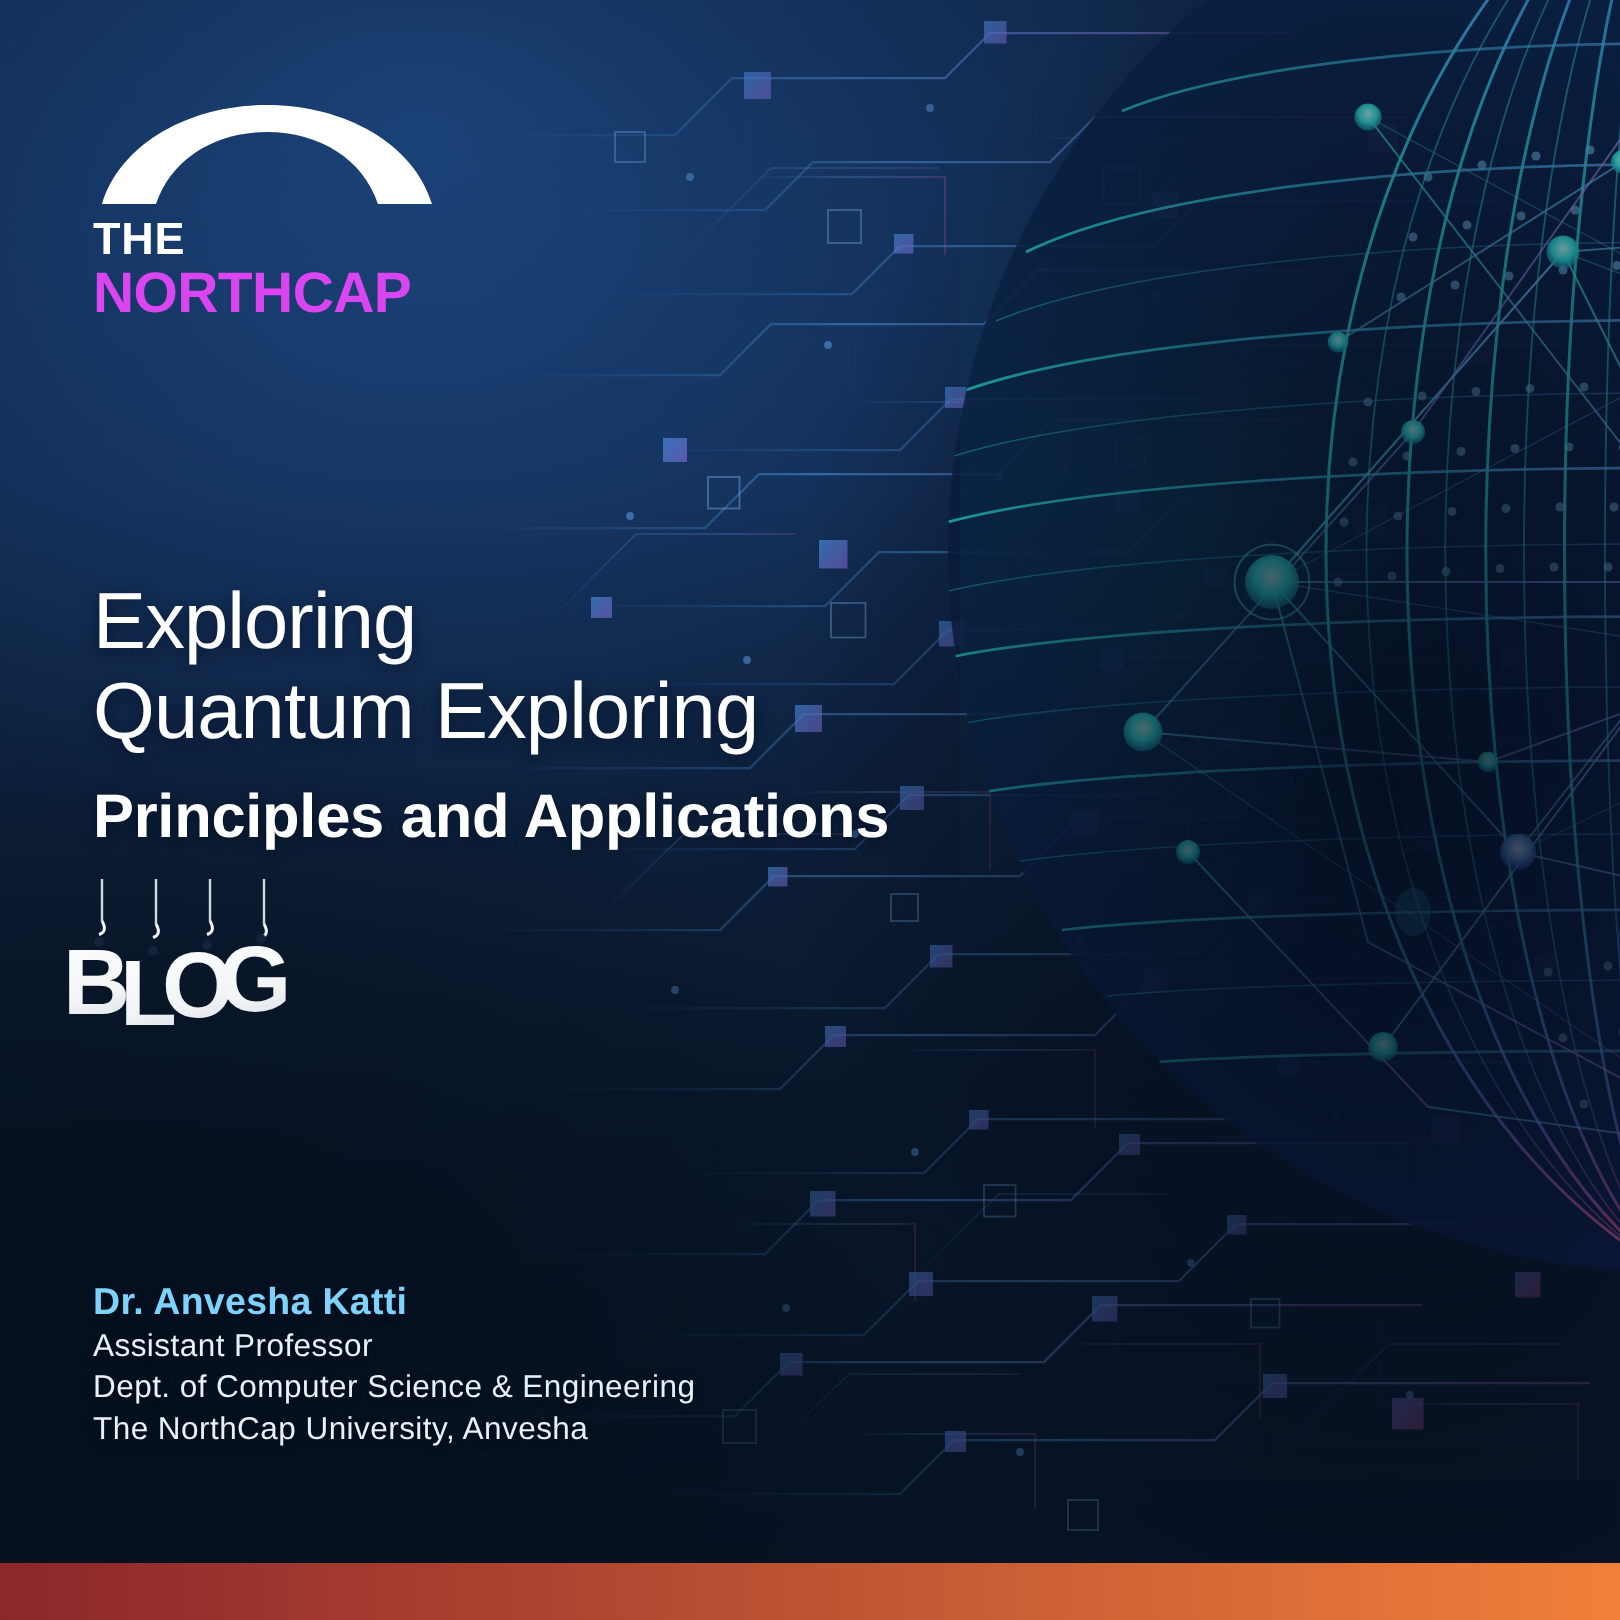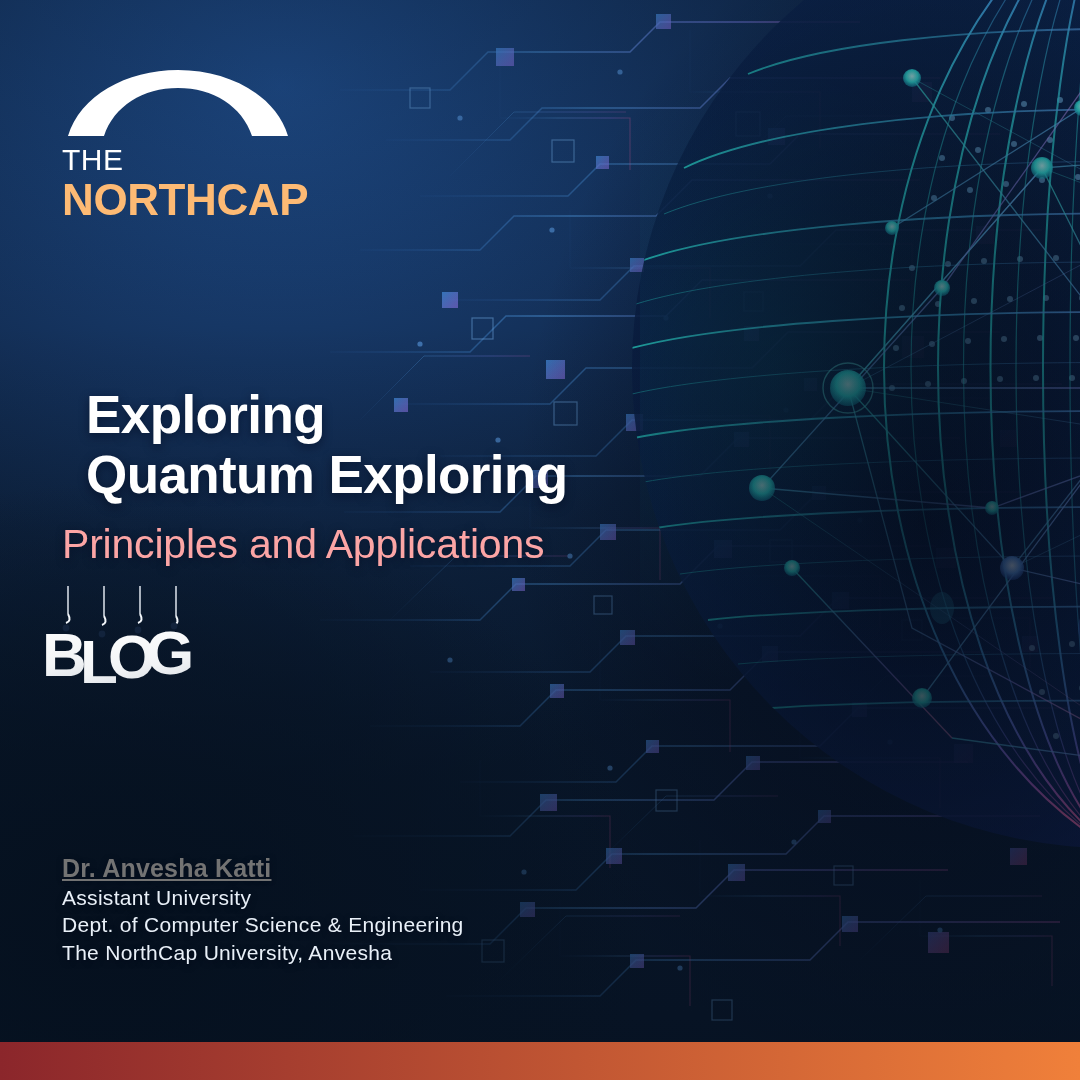--- a/index.html
+++ b/index.html
@@ -42,51 +42,50 @@
   .globe-glow{
     position:absolute;left:640px;top:-60px;width:760px;height:880px;
     background:radial-gradient(ellipse 380px 440px at 18% 50%, rgba(22,220,210,.13) 0%, rgba(20,180,200,.05) 42%, rgba(0,0,0,0) 70%);
     pointer-events:none;
   }
 
   
   .logo{position:absolute;left:62px;top:68px;width:250px;}
   .logo-arch{width:232px;height:72px;display:block;}
   .logo-the{
-    color:#fff;font-weight:normal;font-size:30px;letter-spacing:.5px;
+    color:#fff;font-weight:bold;font-size:30px;letter-spacing:.5px;
     line-height:1;margin-top:5px;
   }
   .logo-name{
-    color:#fdba74;font-weight:bold;font-size:44px;letter-spacing:-0.4px;
+    color:#d946ef;font-weight:bold;font-size:38px;letter-spacing:-0.4px;
     line-height:1.03;margin-top:2px;
   }
 
   
   .headline{position:absolute;left:62px;top:385px;width:620px;}
   .headline-l1,.headline-l2{
-    color:#ffffff;font-weight:bold;font-size:53px;line-height:1.13;
+    color:#ffffff;font-weight:normal;font-size:53px;line-height:1.13;
     letter-spacing:-0.6px;
     text-shadow:0 3px 10px rgba(0,10,30,.55);
-    margin-left:24px;
   }
   .subtitle{
-    color:#fca5a5;font-weight:normal;font-size:41px;line-height:1.2;
+    color:#ffffff;font-weight:bold;font-size:41px;line-height:1.2;
     letter-spacing:-0.2px;margin-top:15px;
     text-shadow:0 2px 8px rgba(0,10,30,.5);
   }
 
   
   .blog{position:absolute;left:0;top:578px;width:420px;height:110px;}
   .blog svg{display:block;overflow:visible;}
 
   
   .author{position:absolute;left:62px;top:853px;width:600px;}
   .author-name{
-    color:#737373;font-weight:bold;font-size:25px;line-height:1.22;
-    letter-spacing:.2px;text-shadow:0 2px 6px rgba(0,8,24,.6);text-decoration:underline;
+    color:#7dd3fc;font-weight:bold;font-size:25px;line-height:1.22;
+    letter-spacing:.2px;text-shadow:0 2px 6px rgba(0,8,24,.6);
   }
   .author-line{
     color:#e9f0f8;font-weight:normal;font-size:21px;line-height:1.33;
     letter-spacing:.3px;text-shadow:0 2px 6px rgba(0,8,24,.6);
   }
 
   
   .bottombar{
     position:absolute;left:0;bottom:0;width:1080px;height:38px;
   }
@@ -639,20 +638,20 @@
         <circle cx="102" cy="56" r="3.4"></circle>
         <circle cx="138" cy="52" r="3.4"></circle>
         <circle cx="174" cy="48" r="3.4"></circle>
       </g>
       <text x="0" y="0" opacity="0">BLOG</text>
     </svg>
   </div>
 
   <div class="author">
     <div class="author-name">Dr. Anvesha Katti</div>
-    <div class="author-line">Assistant University</div>
+    <div class="author-line">Assistant Professor</div>
     <div class="author-line">Dept. of Computer Science &amp; Engineering</div>
     <div class="author-line">The NorthCap University, Anvesha</div>
   </div>
 
   <div class="bottombar" style="background: linear-gradient(90deg, rgb(139, 38, 43) 0%, rgb(240, 128, 58) 100%);"></div>
 
 </div>
 
 </body></html>

